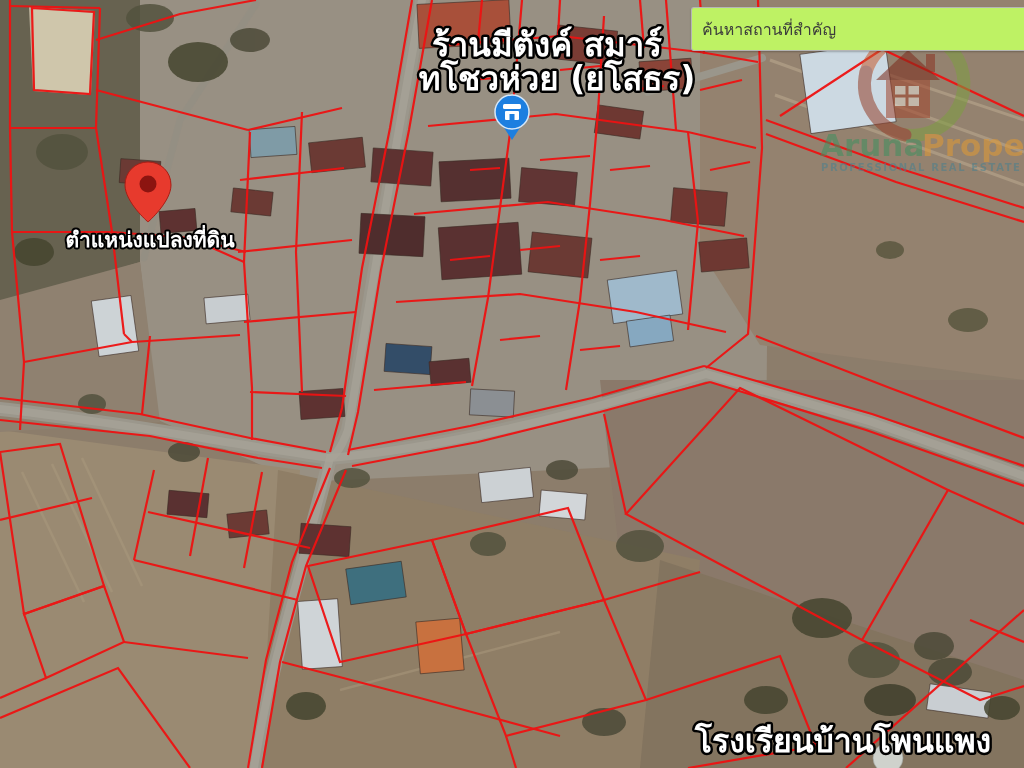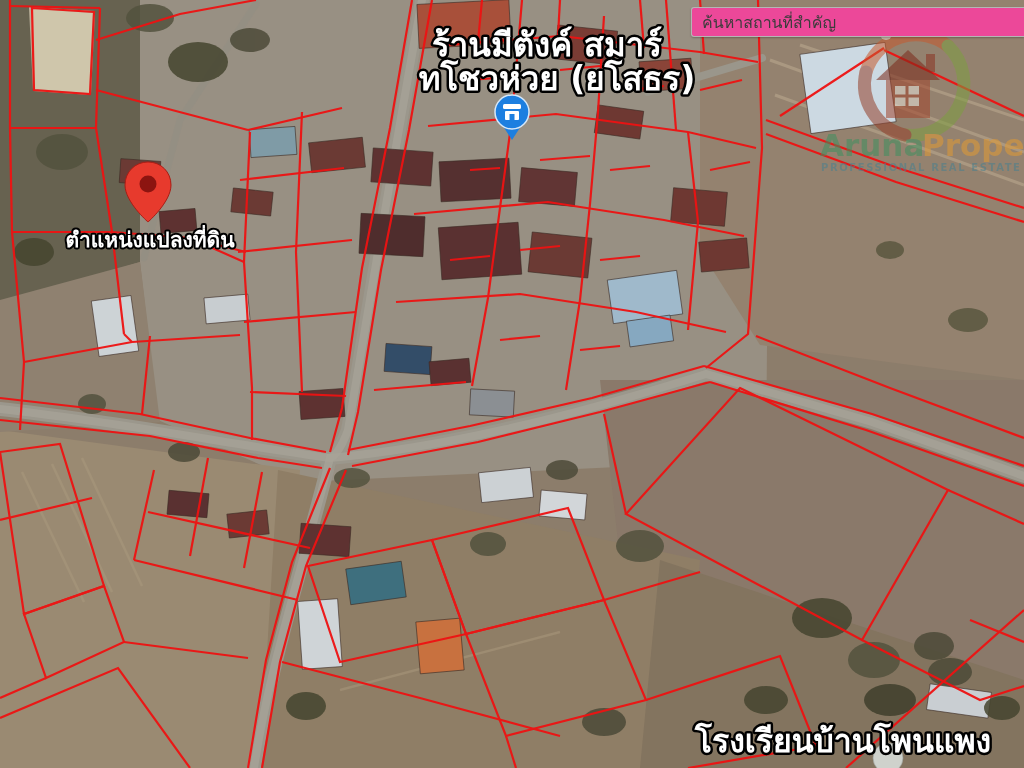--- a/index.html
+++ b/index.html
@@ -8,22 +8,22 @@
   .stage svg{position:absolute;left:0;top:0;display:block;}
   
   .maplabel{fill:#ffffff;stroke:#000000;paint-order:stroke;stroke-linejoin:round;
             font-weight:bold;text-anchor:middle;}
   .lbl-shop{font-size:33px;stroke-width:5px;}
   .lbl-pin{font-size:21px;stroke-width:4px;}
   .lbl-school{font-size:32px;stroke-width:5px;}
   .wm-brand{font-size:31px;font-weight:bold;}
   .wm-tag{font-size:10px;letter-spacing:1.6px;font-weight:bold;}
   
-  .searchbox{position:absolute;top:7px;left:691px;right:0;height:30px;
-             background:#ec4899;border:1px solid #b5b5b5;border-right:none;
+  .searchbox{position:absolute;top:7px;left:691px;right:0;height:44px;
+             background:#bef264;border:1px solid #b5b5b5;border-right:none;
              border-radius:3px 0 0 3px;box-sizing:border-box;display:flex;align-items:center;
              box-shadow:0 1px 2px rgba(0,0,0,.25);}
   .searchbox input{border:none;outline:none;background:transparent;width:100%;height:100%;
              font-size:16px;color:#333;padding:0 10px;
              font-family:"DejaVu Sans","Liberation Sans",sans-serif;}
   .searchbox input::placeholder{color:#3c3c3c;opacity:1;}
 </style>
 </head>
 <body>
 

